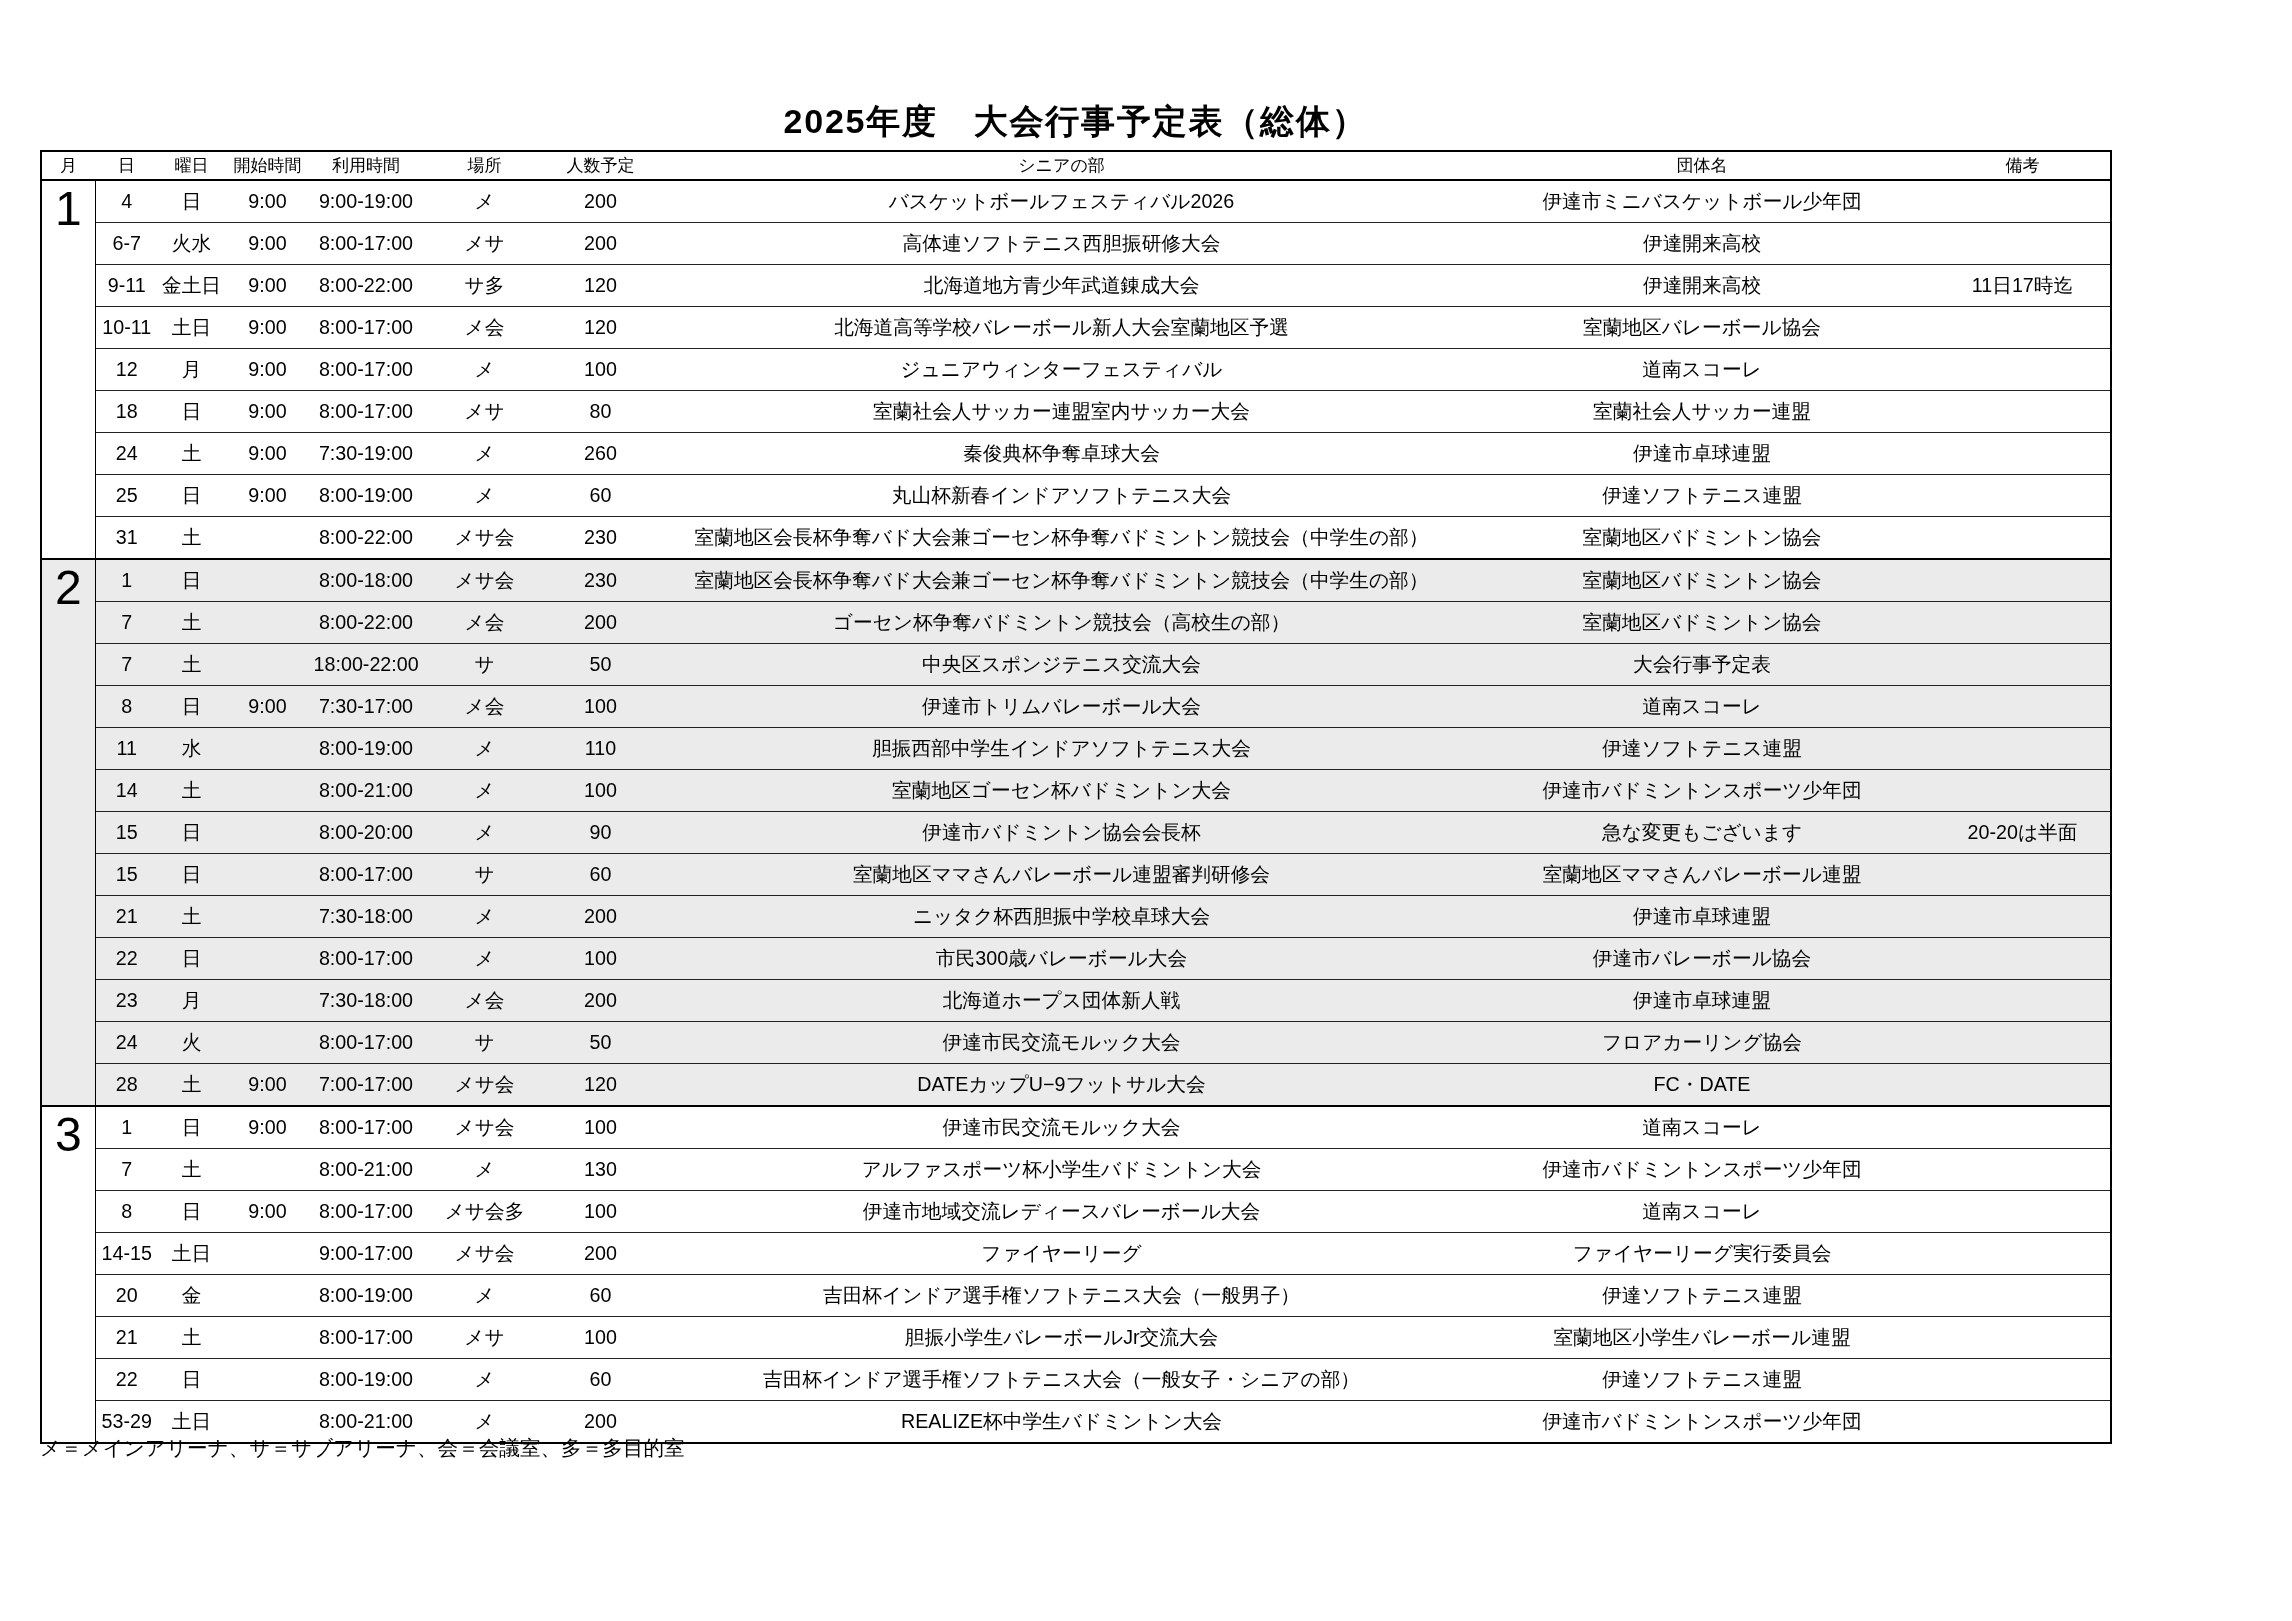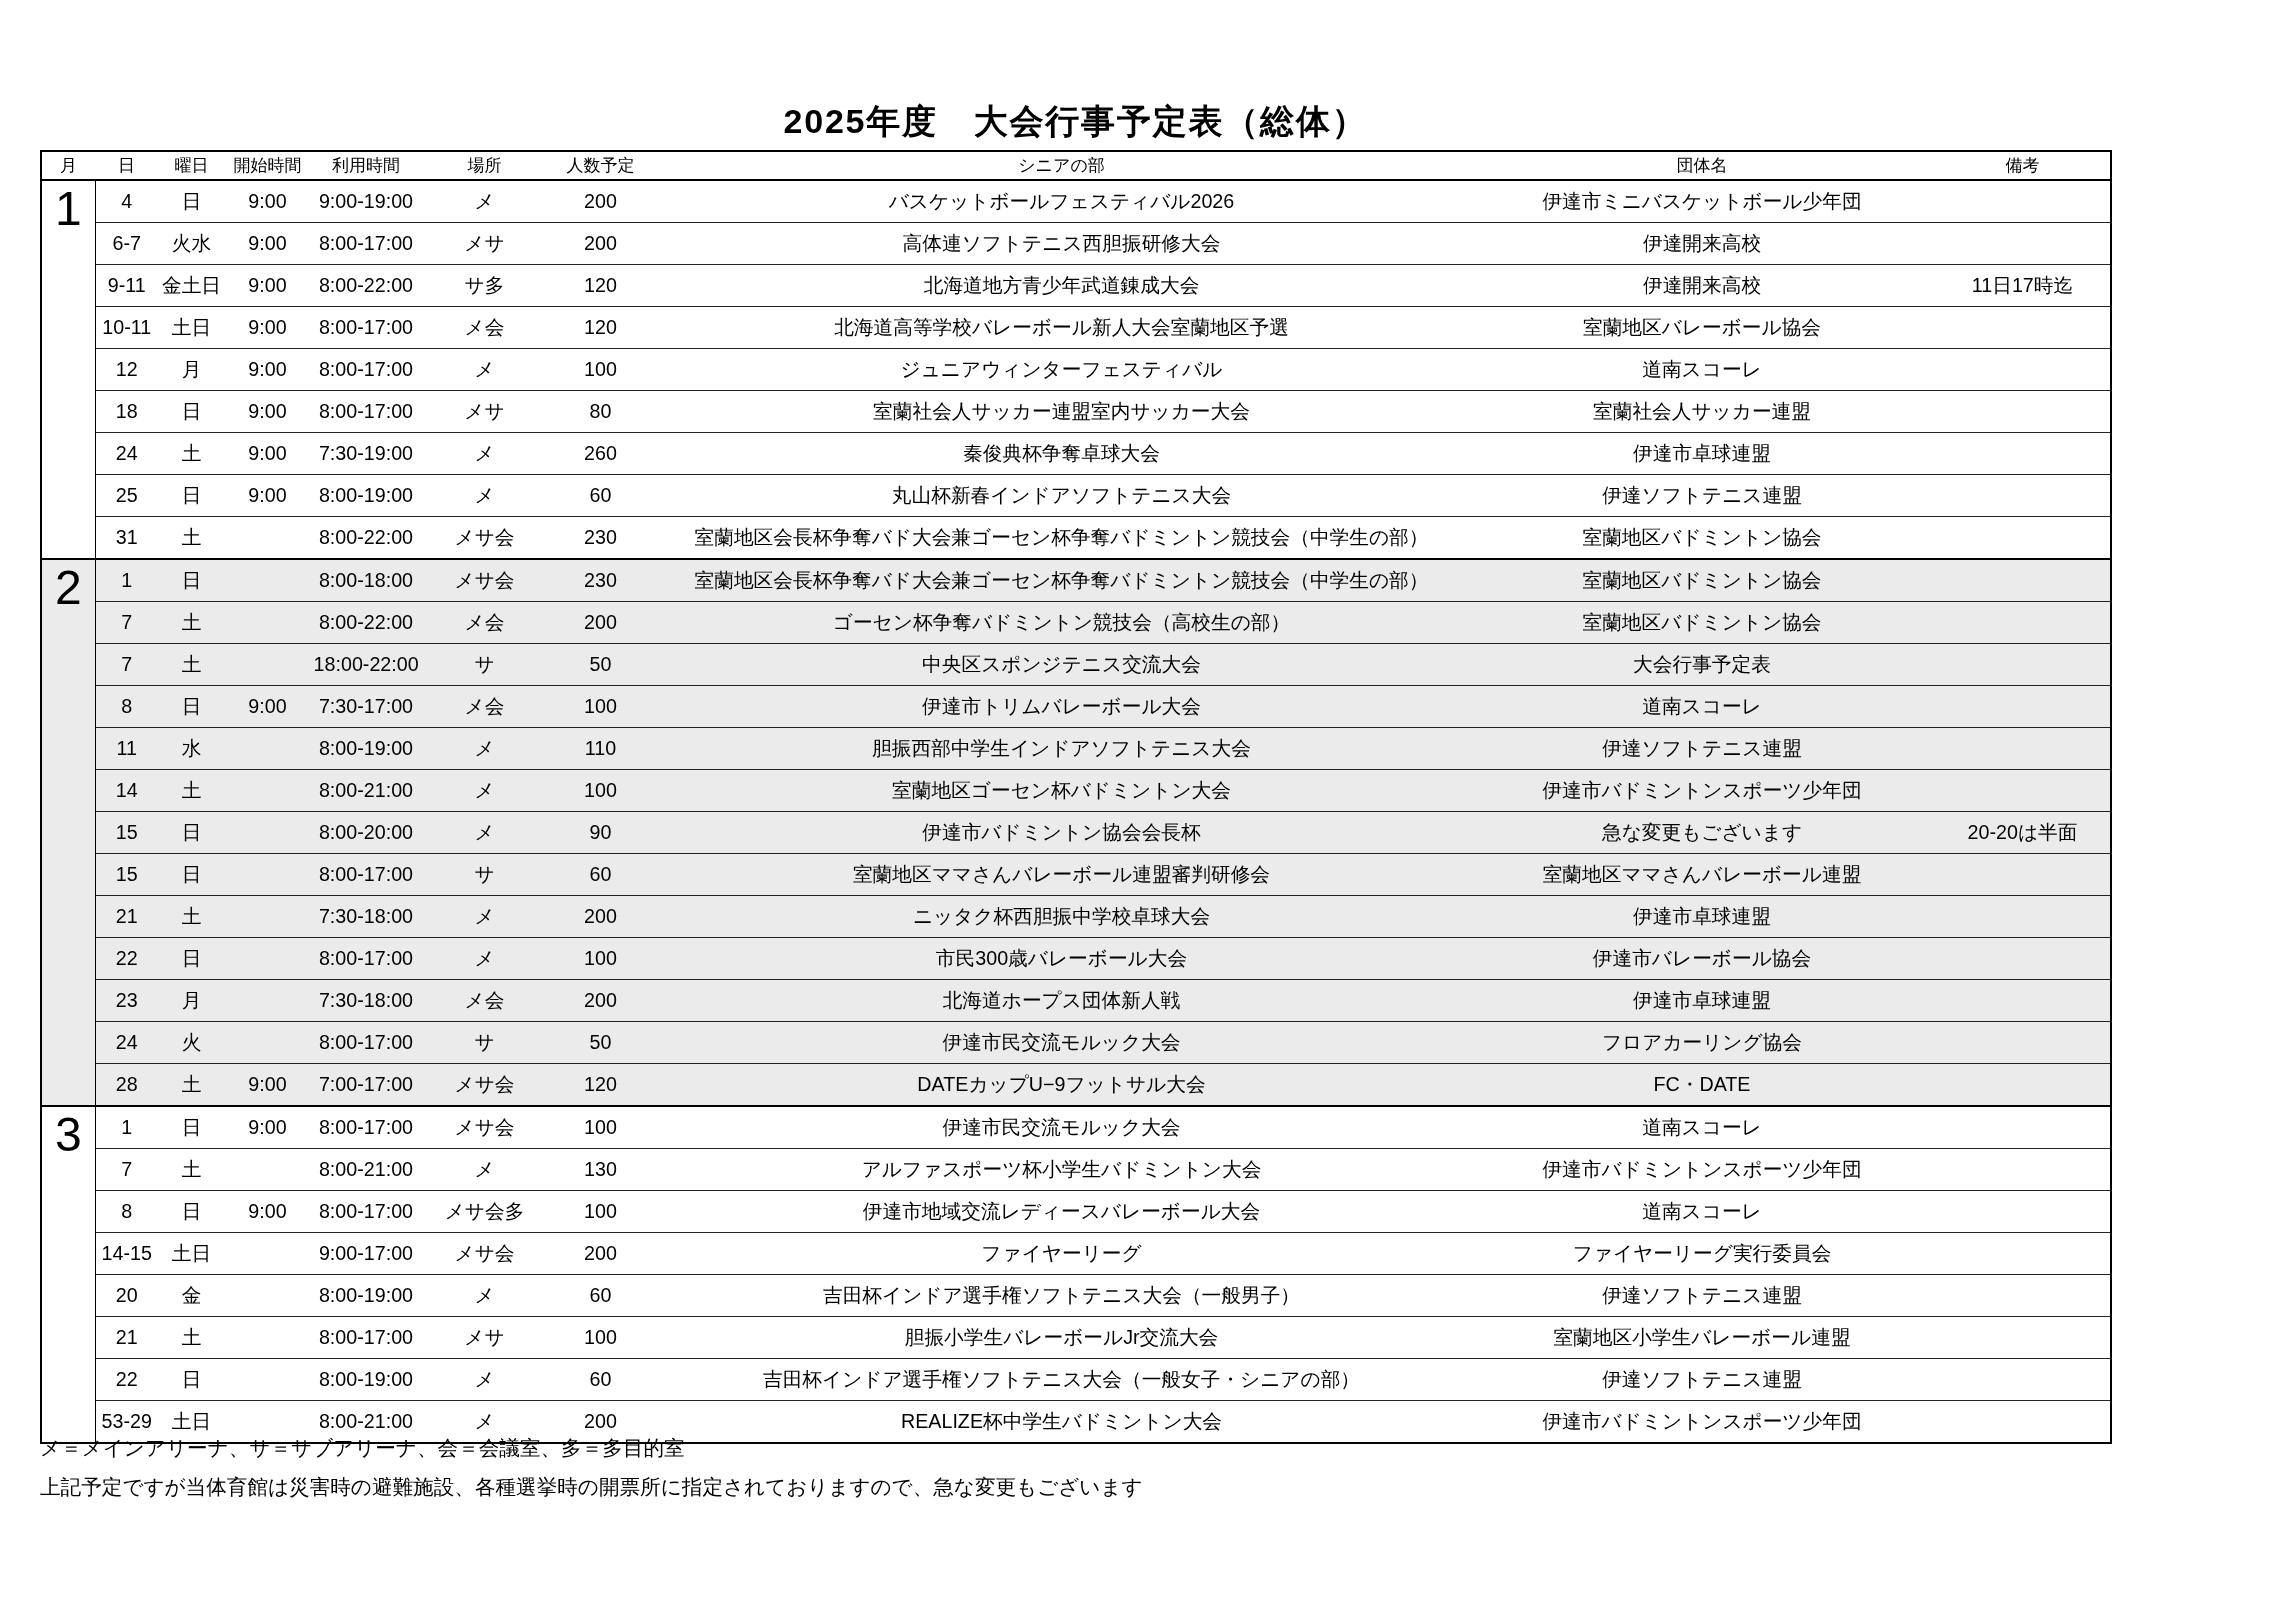--- a/index.html
+++ b/index.html
@@ -418,17 +418,16 @@
             <td>REALIZE杯中学生バドミントン大会</td>
             <td>伊達市バドミントンスポーツ少年団</td>
             <td></td>
           </tr>
         </tbody>
       </table>
   </div>
 
   <div class="footer">
     <div>メ＝メインアリーナ、サ＝サブアリーナ、会＝会議室、多＝多目的室</div>
-    <div>上記予定ですが当体育館は災害時の避難施設、各種選挙時の開票所に指定されておりますので、急な変更もございます</div>
   </div>
 
 </div>
 
 
 </body></html>

